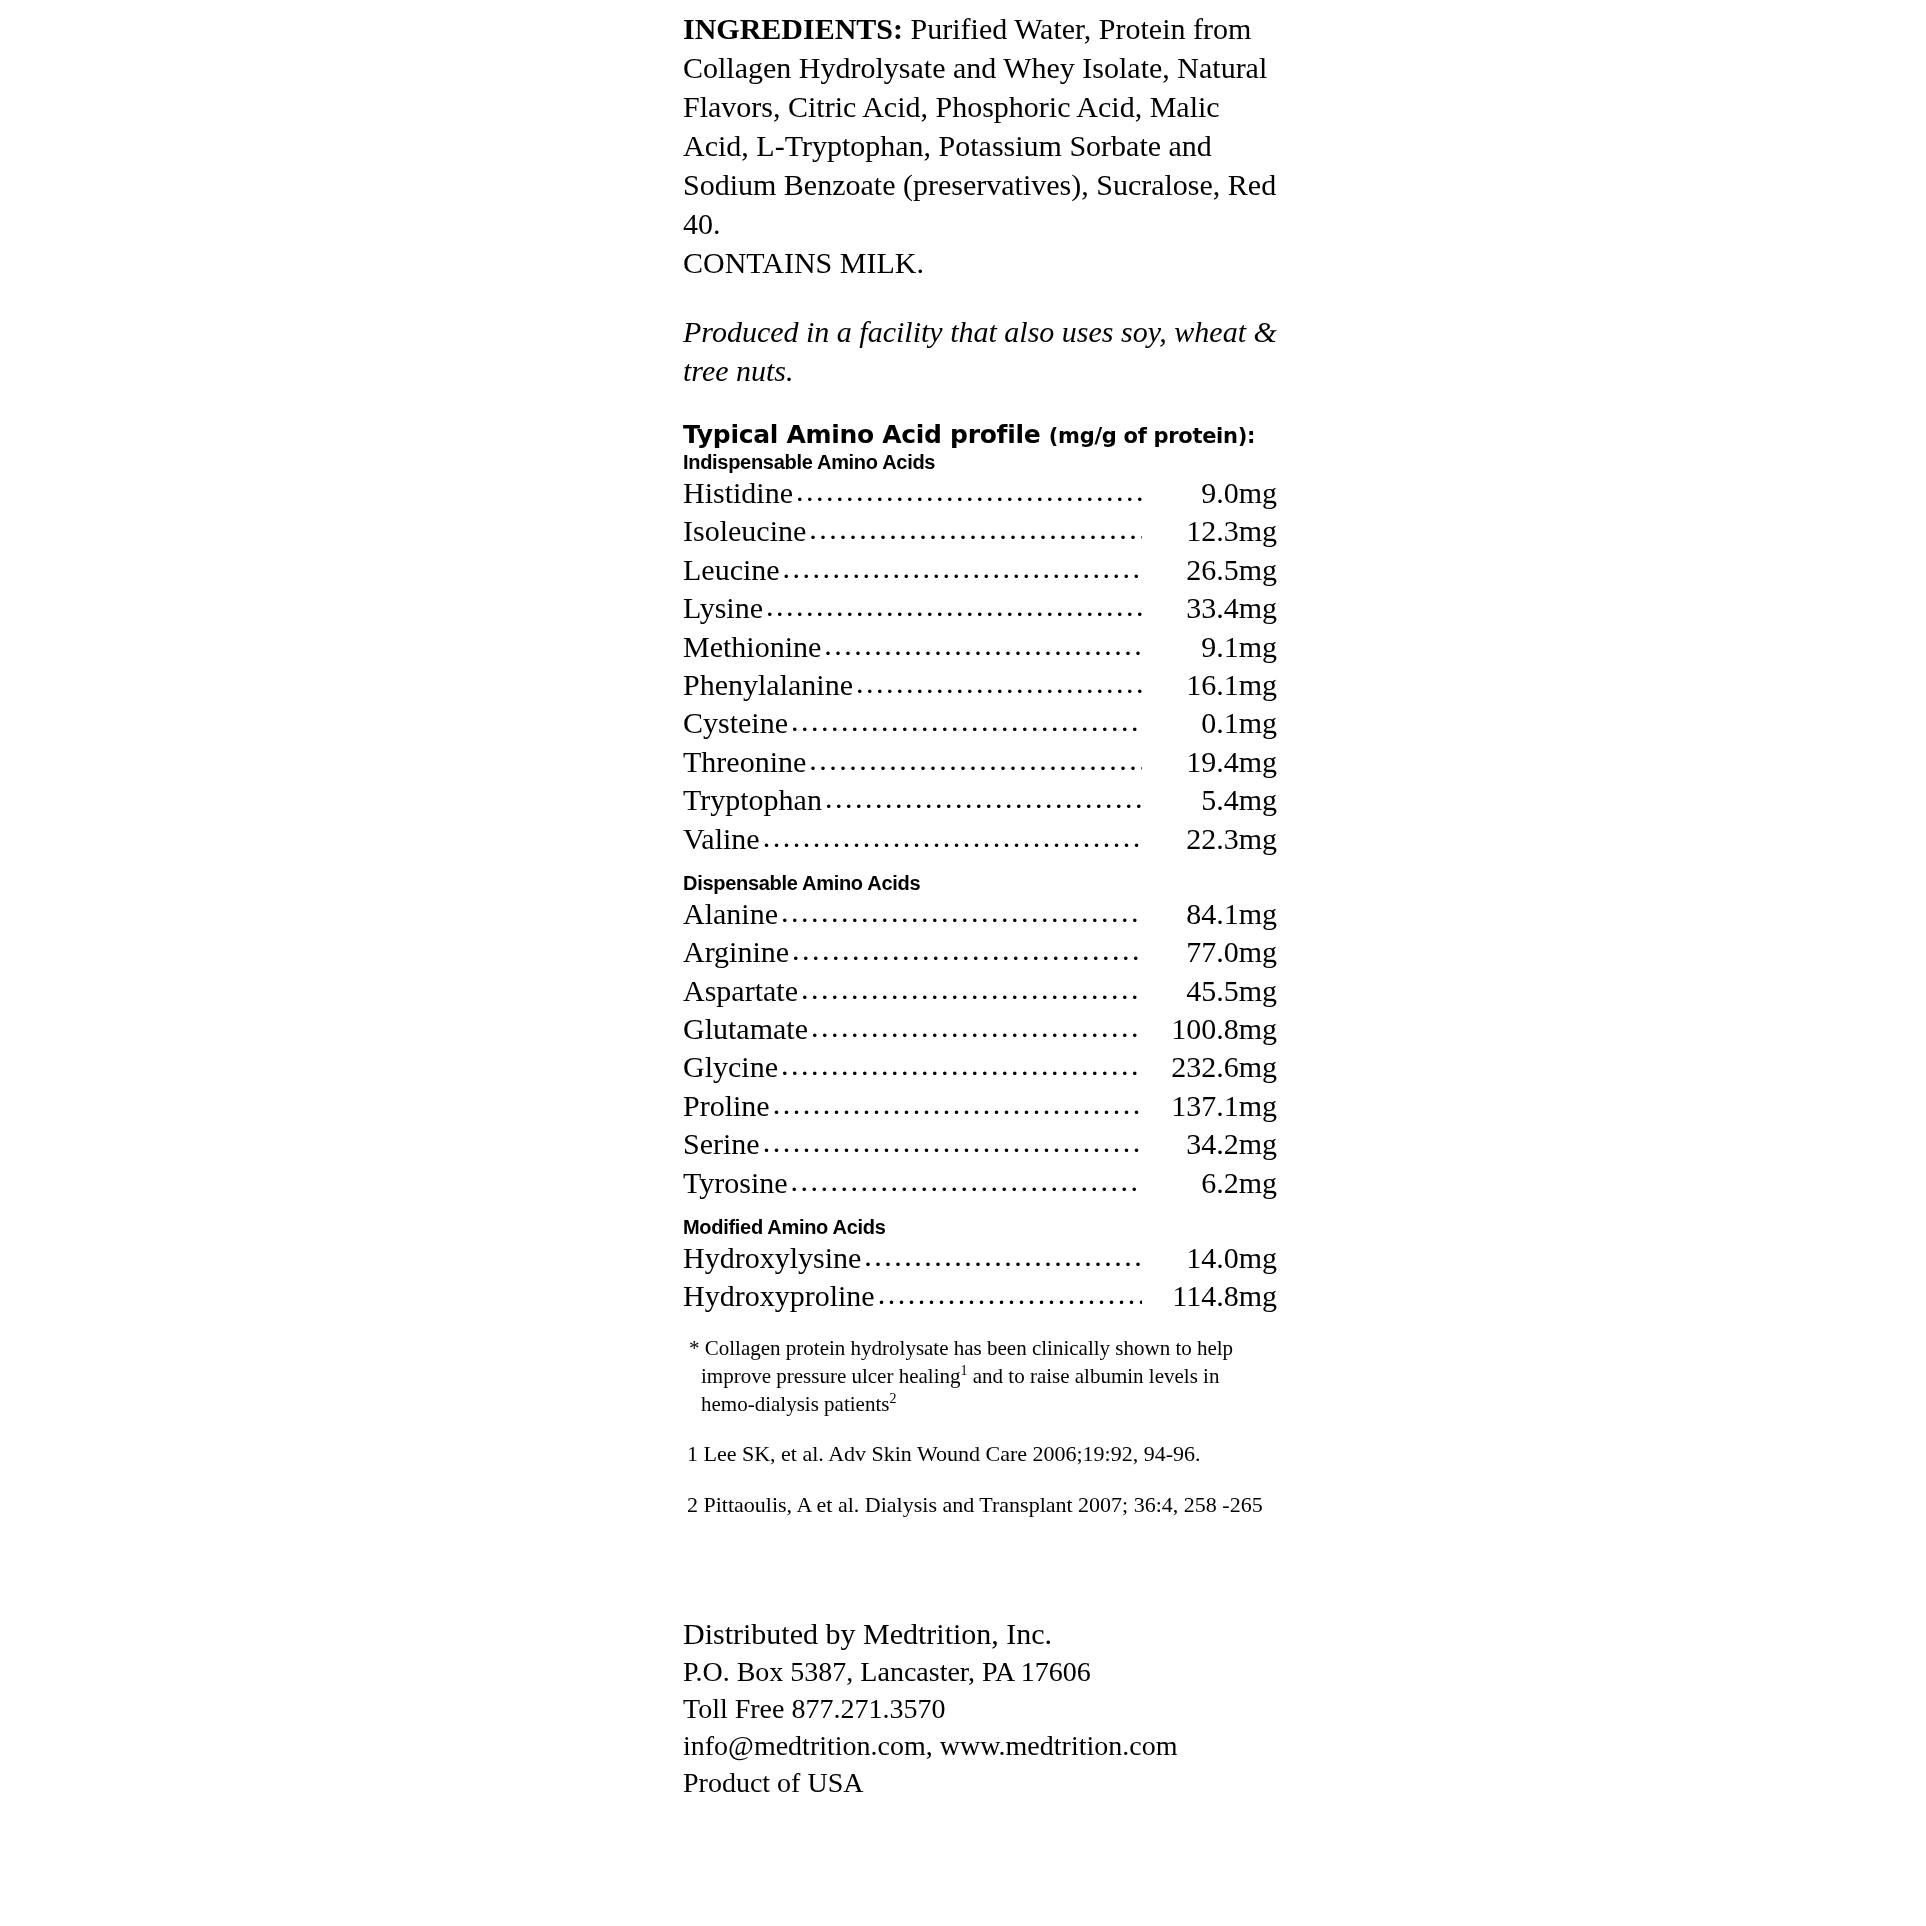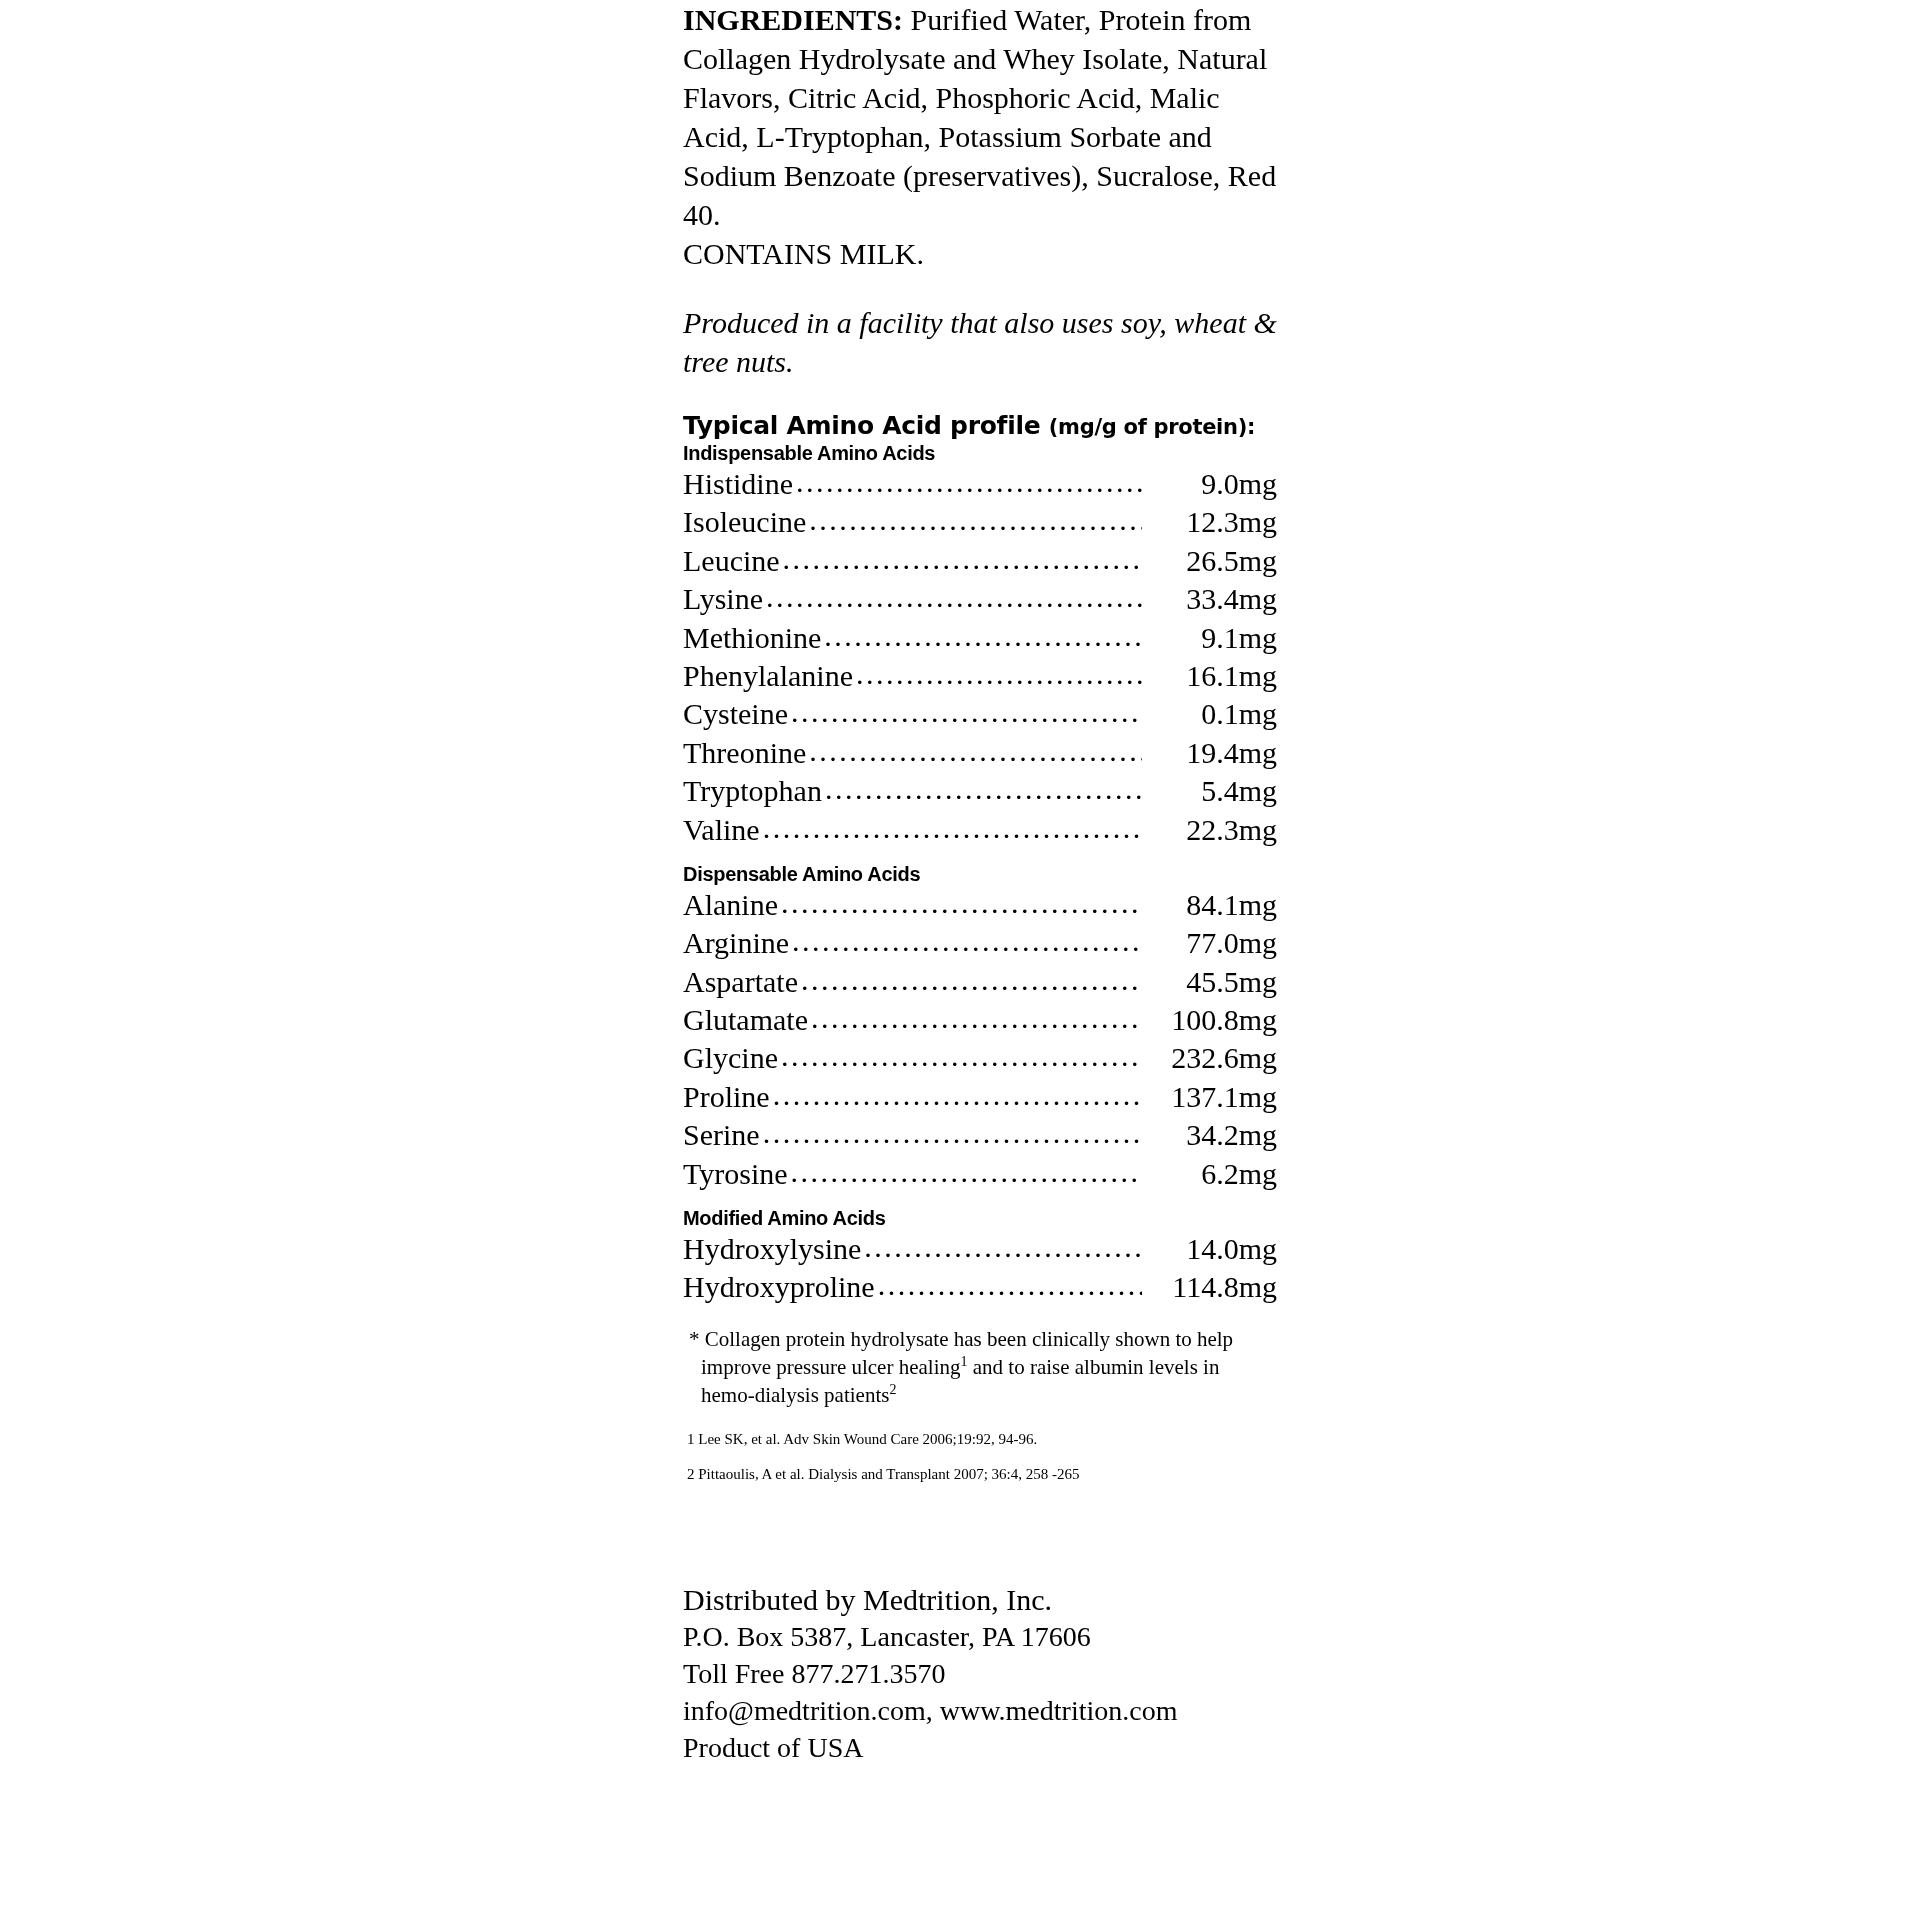--- a/index.html
+++ b/index.html
@@ -19,21 +19,21 @@
     position: absolute;
     left: 683px;
     top: 0px;
     width: 594px;
   }
 
   
   .ingredients {
     font-size: 30px;
     line-height: 1.30;
-    margin-top: 0;
+    margin-top: 9px;
     font-family: Liberation Serif, serif;
   }
   .ingredients .hdr {
     font-weight: bold;
   }
   .contains-milk {
     font-size: 30px;
     line-height: 1.30;
   }
   .facility {
@@ -117,21 +117,21 @@
     font-size: 21px;
     line-height: 1.34;
     text-indent: -12px;
     padding-left: 12px;
   }
   .claim sup {
     font-size: 14px;
   }
   .ref {
     margin-top: 4px;
-    font-size: 15px;
+    font-size: 22px;
     line-height: 1.32;
     text-indent: -10px;
     padding-left: 14px;
   }
 
   
   .distrib {
     margin-top: 95px;
     font-size: 28px;
     line-height: 1.32;

